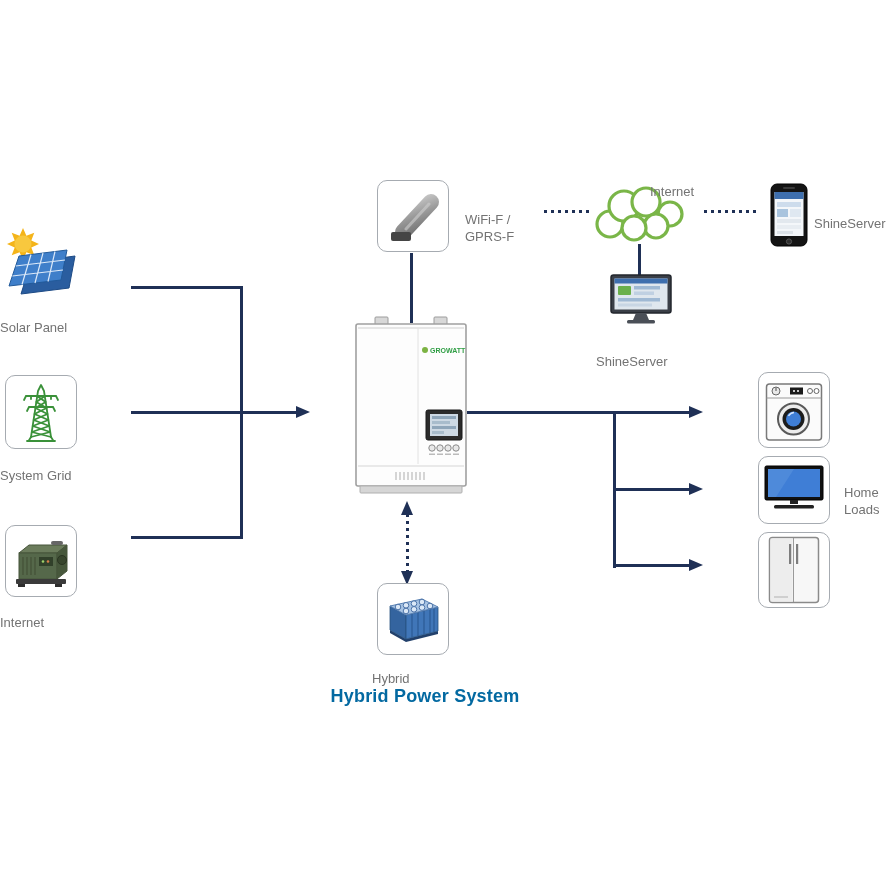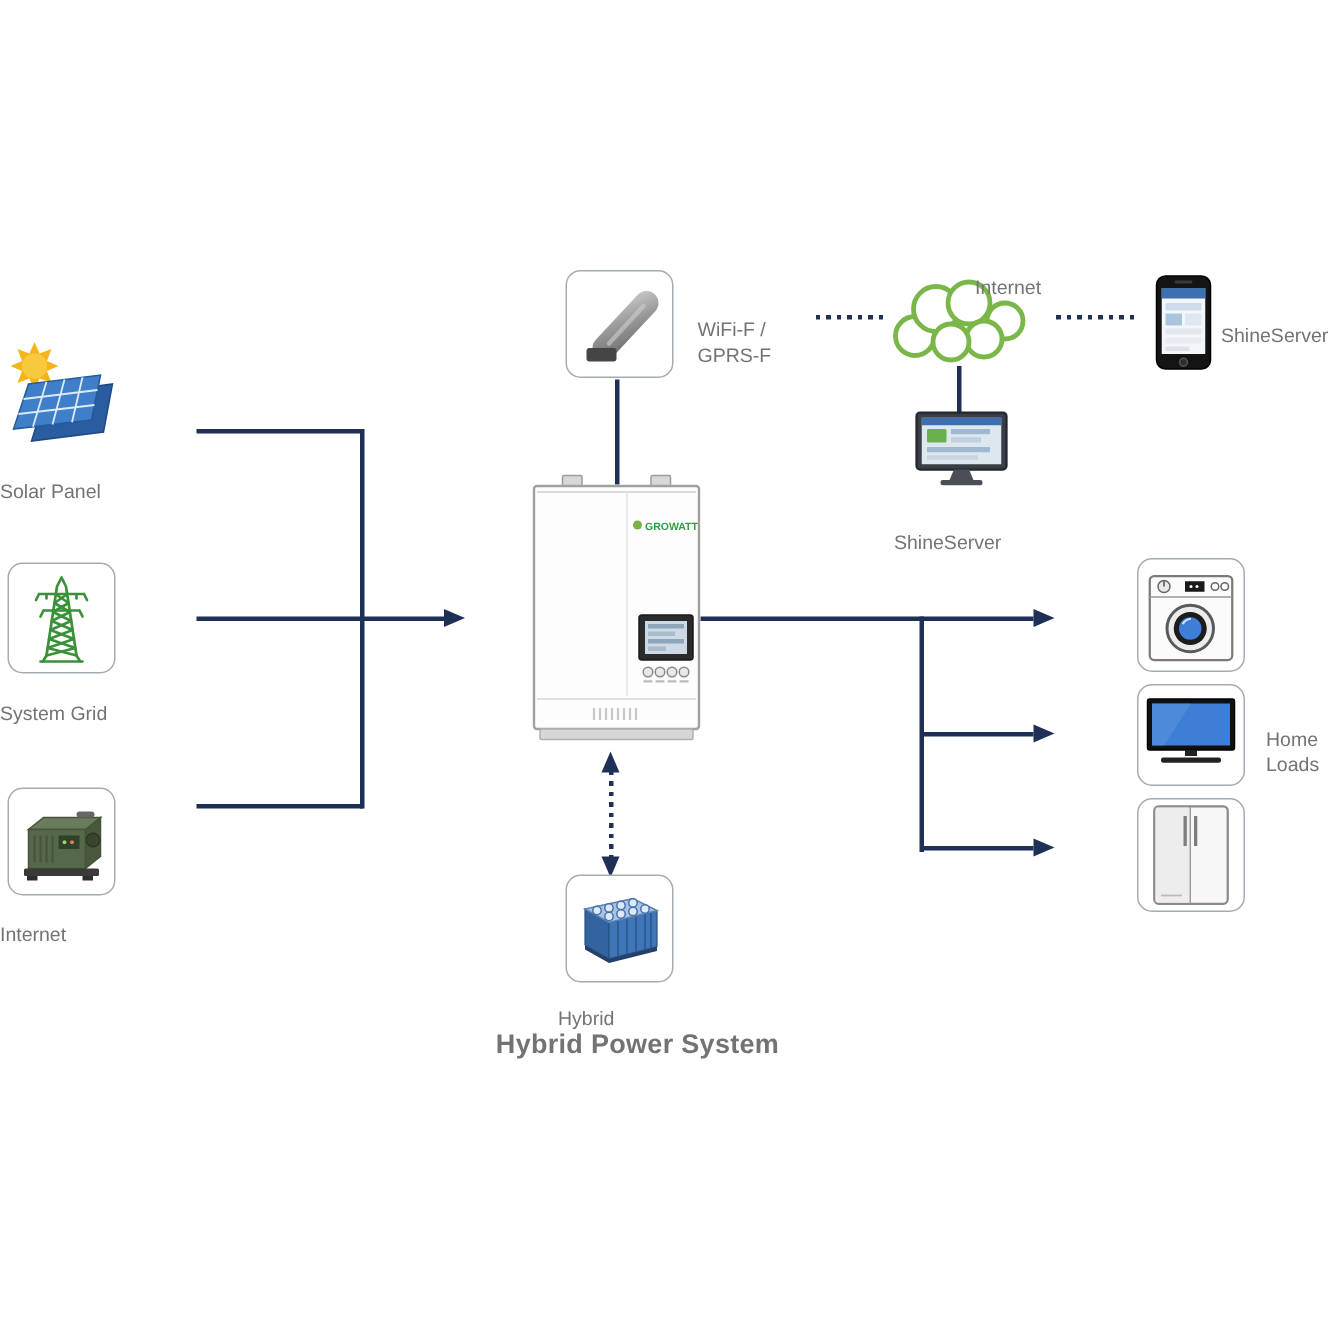--- a/index.html
+++ b/index.html
@@ -23,21 +23,21 @@
   
   .icon-box{
     position:absolute;background:#fff;border:1.6px solid #a6abb1;border-radius:10px;
     display:flex;align-items:center;justify-content:center;box-sizing:border-box;
   }
   
   .lbl{position:absolute;font-size:13px;line-height:1.3;color:#737373;margin-top:12px;}
   .lbl.center{text-align:left;}
   #title{
     position:absolute;left:270px;top:686px;width:310px;text-align:center;
-    font-size:18px;font-weight:600;color:#737373;letter-spacing:.2px;
+    font-size:18px;font-weight:600;color:#0369a1;letter-spacing:.2px;
   }
 </style>
 </head>
 <body>
 
 <div id="canvas">
 
   <div class="line h" style="left:131px;top:286px;width:111px"></div>
   <div class="line h" style="left:131px;top:411px;width:165px"></div>
   <div class="arr arr-r" style="left:296px;top:406px"></div>

